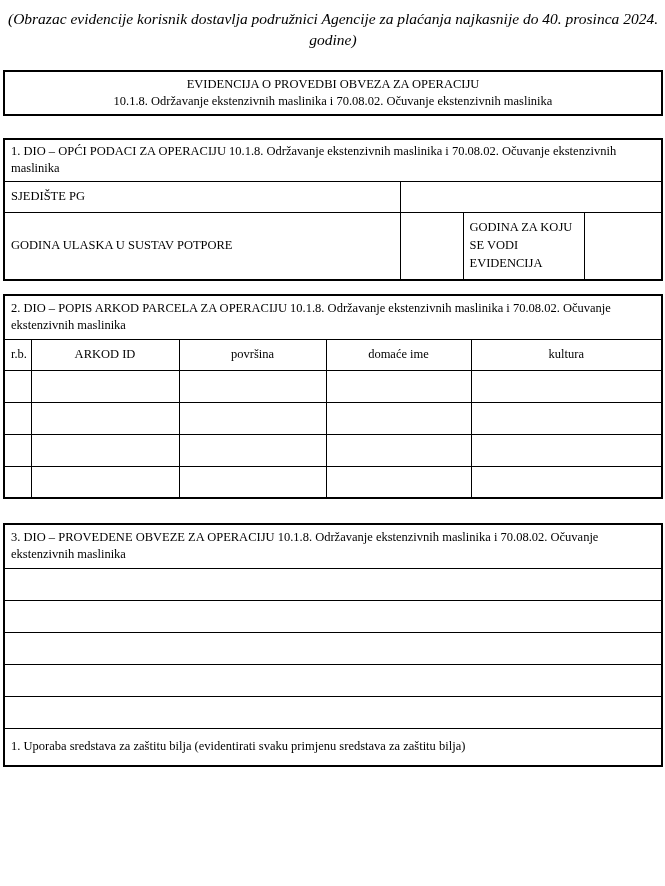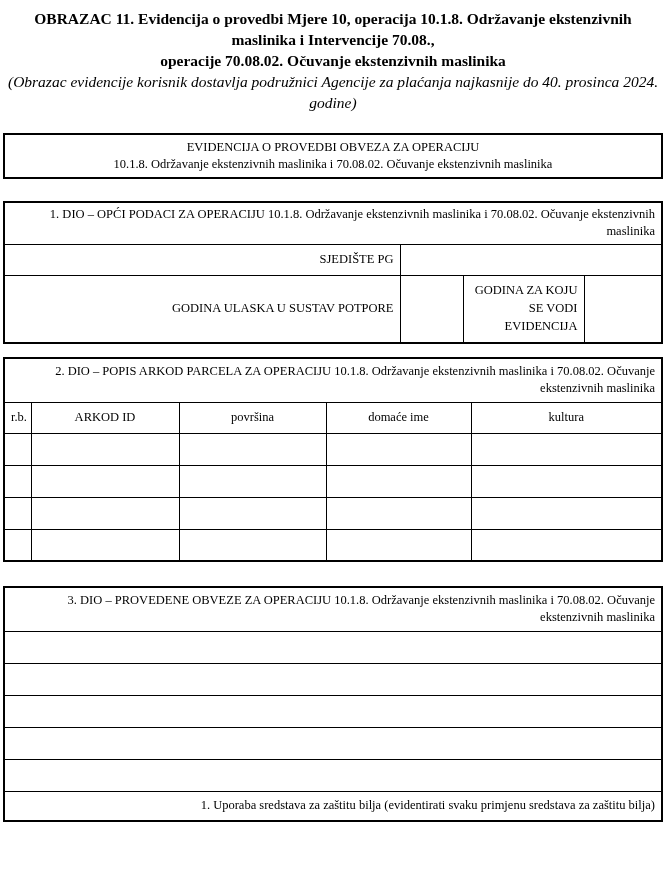--- a/index.html
+++ b/index.html
@@ -12,43 +12,39 @@
   
   .title-block{text-align:center;font-weight:bold;font-size:15.5px;line-height:21px;}
   .subtitle{text-align:center;font-style:italic;font-weight:normal;font-size:15.5px;line-height:21px;}
   
   .header-box{
     margin-top:20px;border:2px solid #000;text-align:center;
     font-size:12.5px;line-height:17px;padding:4px 8px;
   }
   
   table{border-collapse:collapse;table-layout:fixed;width:658px;border:2px solid #000;}
-  td{border:1px solid #000;font-size:12.5px;line-height:1.42;padding:1px 6px;vertical-align:middle;overflow:hidden;text-align:right;}
+  td{border:1px solid #000;font-size:12.5px;line-height:1.42;padding:1px 6px;vertical-align:middle;overflow:hidden;}
   .t1{margin-top:22px;}
   .t2{margin-top:13px;}
   .t3{margin-top:24px;}
   .section-title-cell{vertical-align:middle;}
   .center{text-align:center;}
   .rh42{height:42px;}
   .rh44{height:44px;}
   .rh31{height:31px;}
   .rh34{height:34px;}
   .rh68{height:68px;}
   .rh32{height:32px;}
-  .rh30{height:30px;border-radius:8px;}
+  .rh30{height:38px;border-radius:8px;}
 </style>
 </head>
 <body>
 
 <div class="sheet">
 
-  <div class="title-block">
-    <div>OBRAZAC 11. Evidencija o provedbi Mjere 10, operacija 10.1.8. Održavanje ekstenzivnih maslinika i Intervencije 70.08.,</div>
-    <div>operacije 70.08.02. Očuvanje ekstenzivnih maslinika</div>
-  </div>
   <div class="subtitle">(Obrazac evidencije korisnik dostavlja podružnici Agencije za plaćanja najkasnije do 40. prosinca 2024. godine)</div>
 
   <div class="header-box">
     <div>EVIDENCIJA O PROVEDBI OBVEZA ZA OPERACIJU</div>
     <div>10.1.8. Održavanje ekstenzivnih maslinika i 70.08.02. Očuvanje ekstenzivnih maslinika</div>
   </div>
 
   <table class="t1">
     <colgroup>
         <col style="width:396px">

